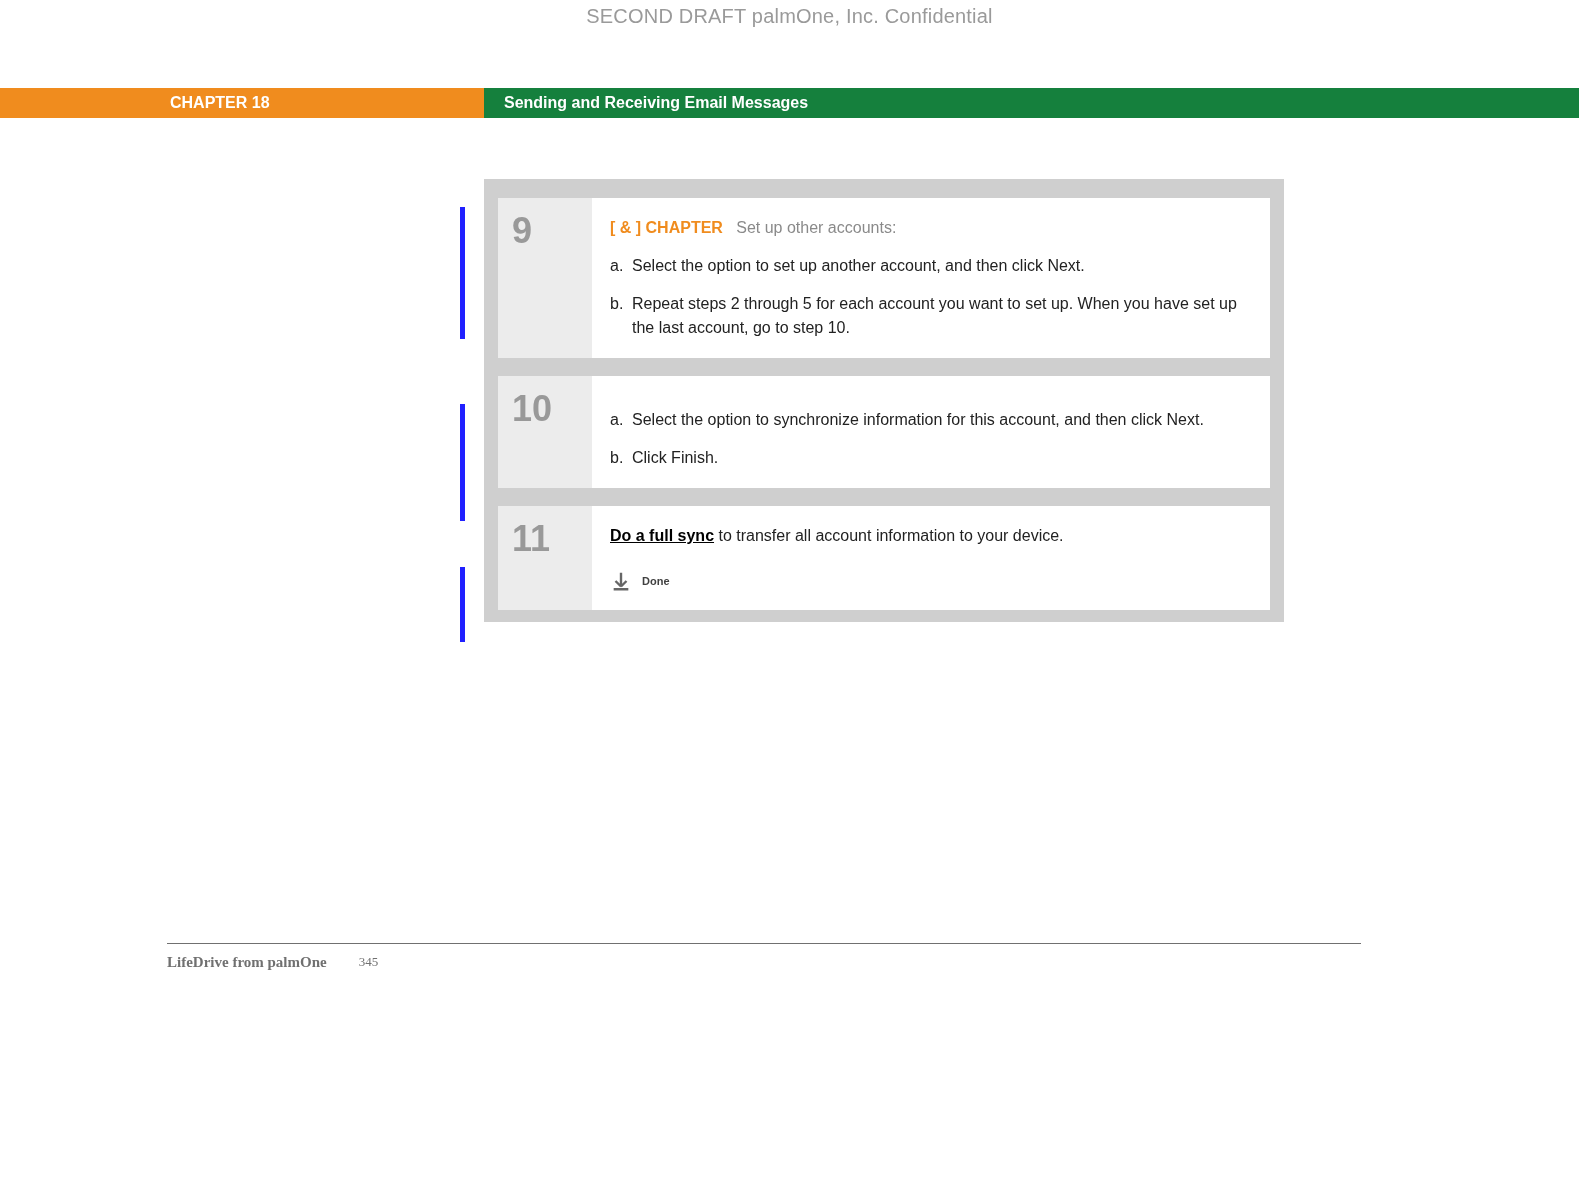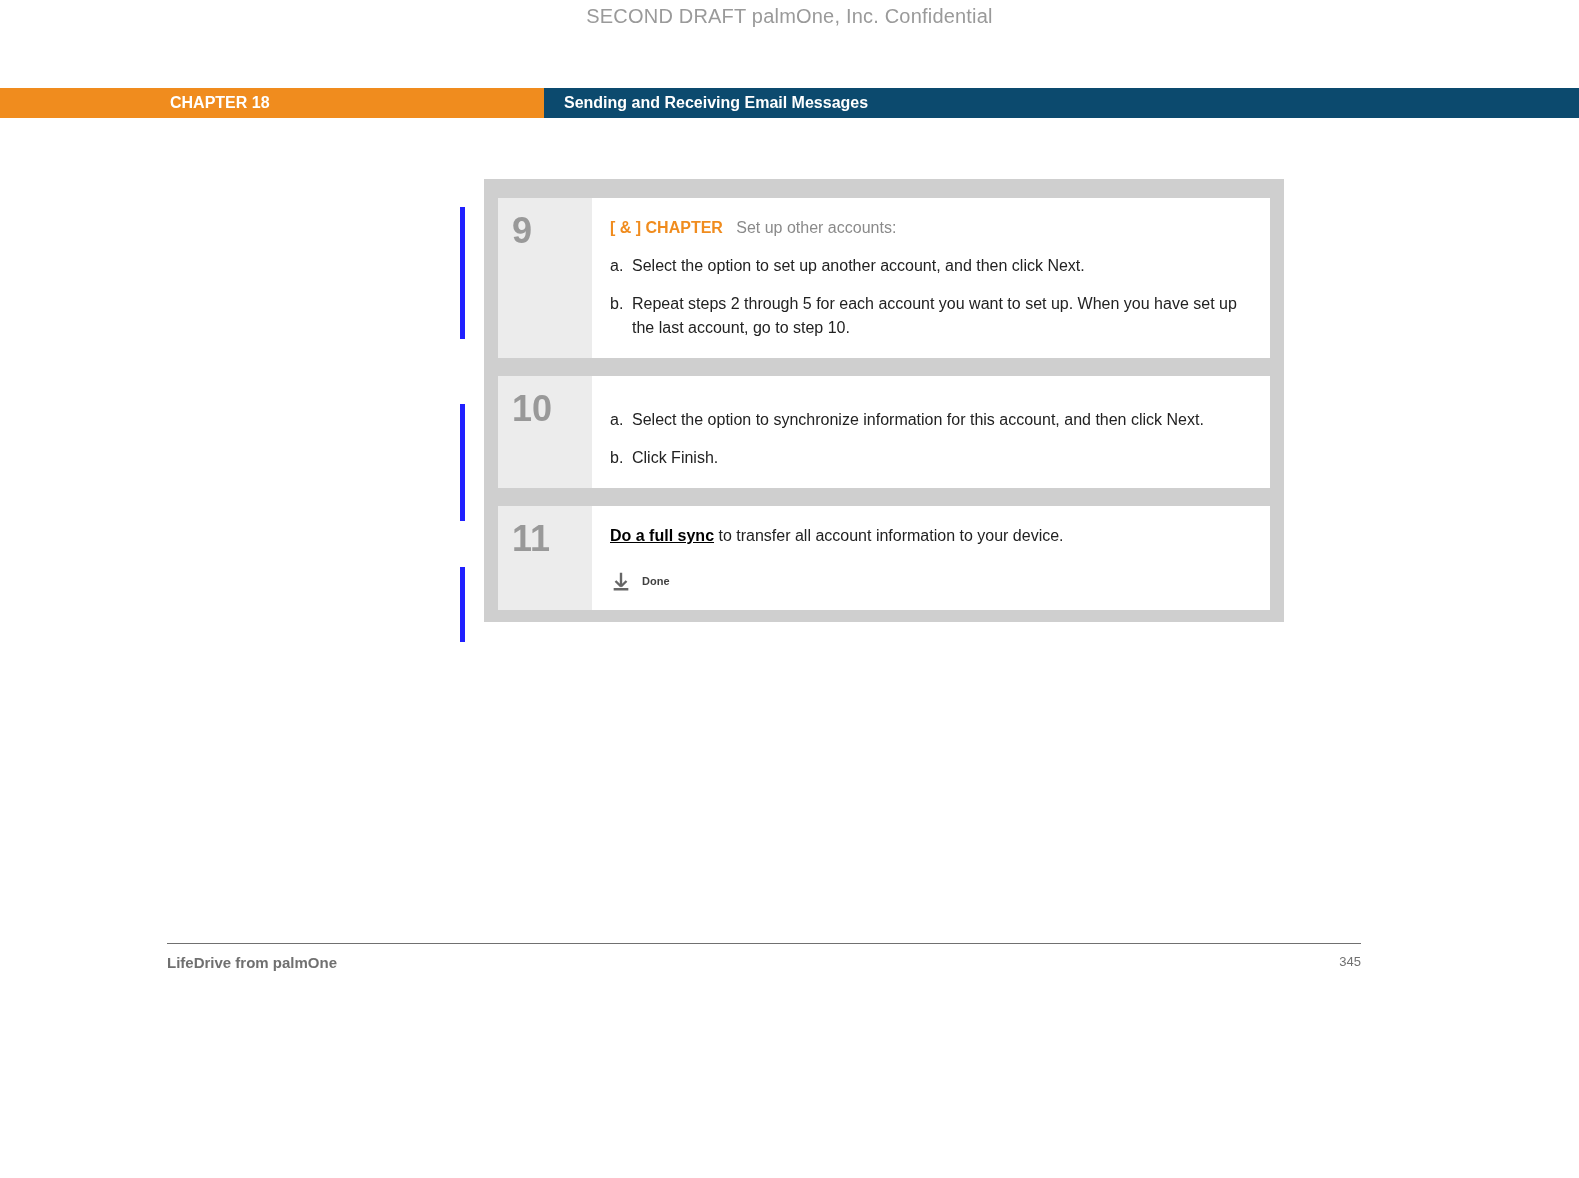--- a/index.html
+++ b/index.html
@@ -26,32 +26,32 @@
     }
     .chapter-bar {
       position: absolute;
       top: 88px;
       left: 0;
       width: 100%;
       height: 30px;
       display: flex;
     }
     .chapter-left {
-      width: 544px;
+      width: 484px;
       background: #f08c1e;
       color: #fff;
       font-weight: bold;
       font-size: 16px;
       display: flex;
       align-items: center;
       padding-left: 170px;
     }
     .chapter-right {
       flex: 1;
-      background: #0c4a6e;
+      background: #15803d;
       color: #fff;
       font-weight: bold;
       font-size: 16px;
       display: flex;
       align-items: center;
       padding-left: 20px;
     }
     .steps-outer {
       position: absolute;
       top: 179px;
@@ -159,24 +159,25 @@
       width: 1194px;
       height: 1px;
       background: #707070;
     }
     .footer {
       position: absolute;
       top: 954px;
       left: 167px;
       width: 1194px;
       display: flex;
-      justify-content: space-between;
+      justify-content: flex-start;
       color: #707070;
       font-size: 15px;
       font-weight: bold;
+      font-family: Liberation Serif, serif;
     }
     .footer-right {
       font-weight: normal;
       font-size: 13px;
       margin-left: 32px;
     }
   </style>
 </head>
 <body>
 

